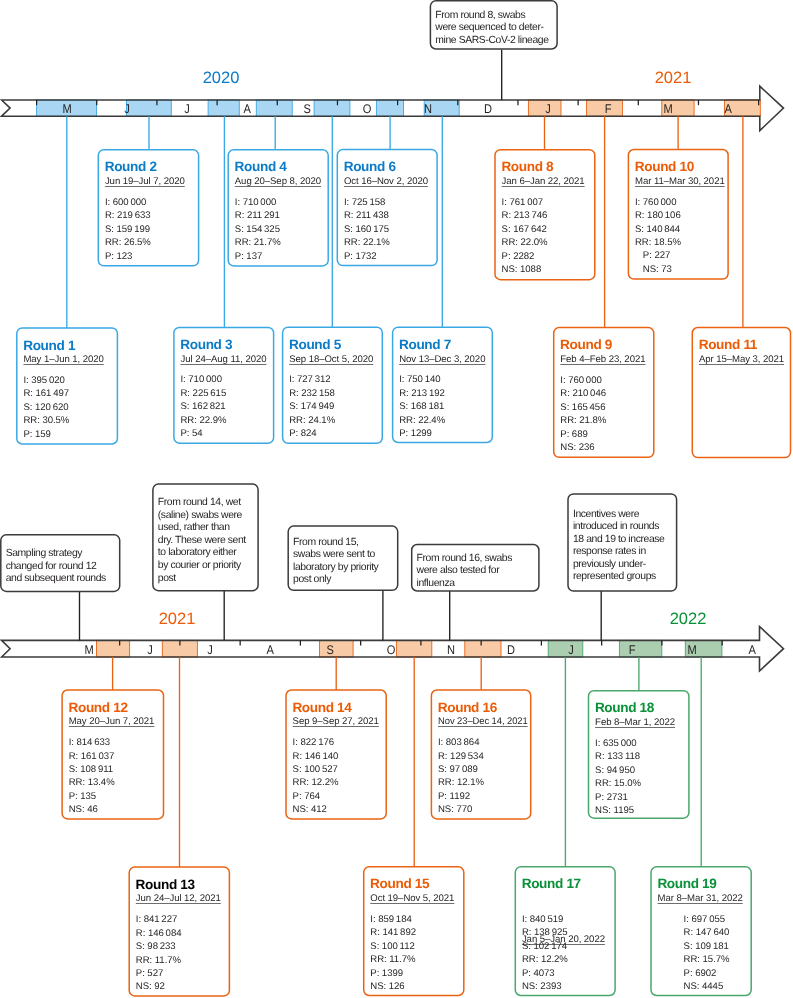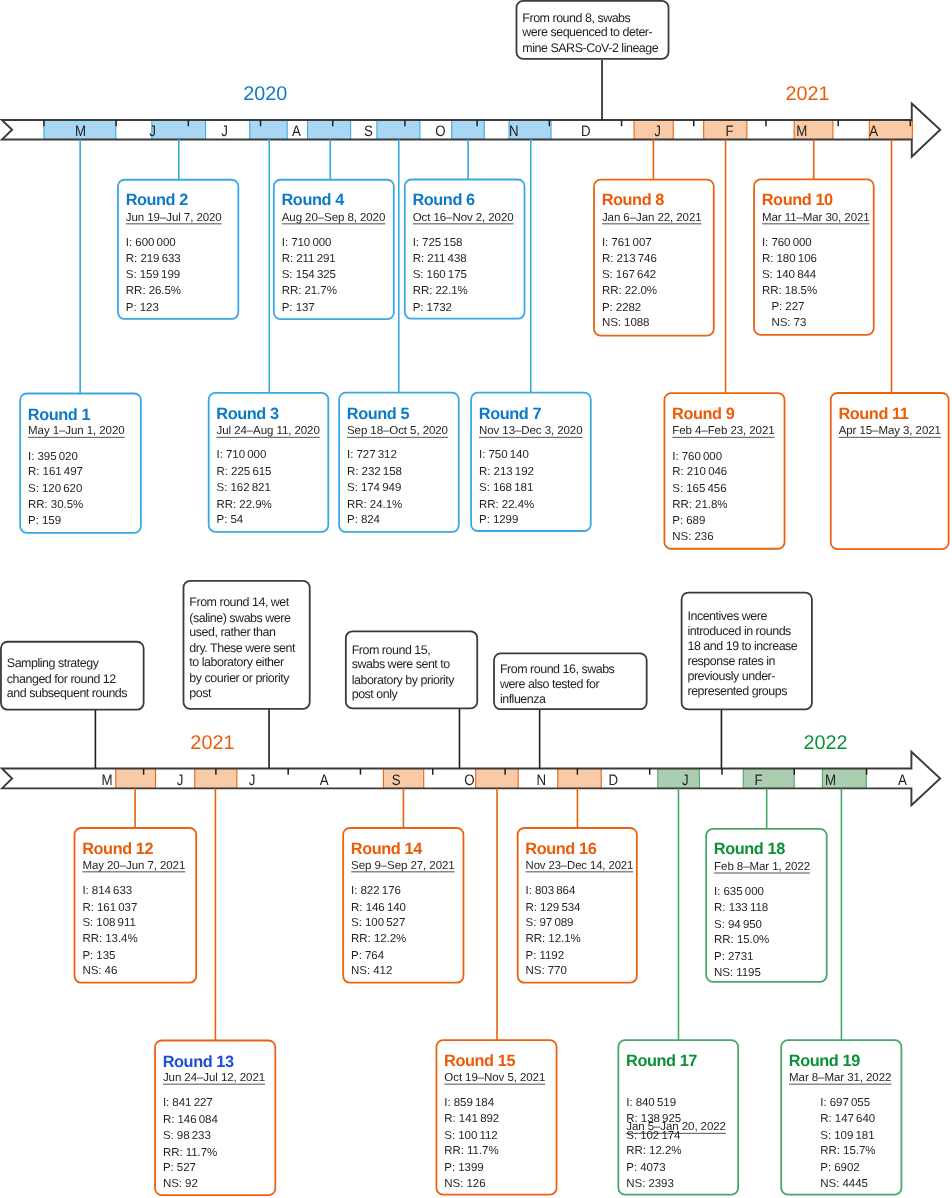--- a/index.html
+++ b/index.html
@@ -251,21 +251,21 @@
       <div class="rtitle" style="left:6.4px;top:10.7px;color:#ec5b06;">Round 12</div>
       <div class="rdates" style="left:6.6px;top:27.4px;"><span>May 20–Jun 7, 2021</span></div>
       <div class="rstats" style="left:6.6px;top:46.1px;">I: 814 633
 R: 161 037
 S: 108 911
 RR: 13.4%
 P: 135
 NS: 46</div>
     </div>
     <div class="rbox" style="left:129.2px;top:867.1px;width:100.2px;height:128.8px;">
-      <div class="rtitle" style="left:6.4px;top:10.7px;color:#1d4ed8;">Round 13</div>
+      <div class="rtitle" style="left:6.4px;top:10.7px;color:#000000;">Round 13</div>
       <div class="rdates" style="left:6.6px;top:27.4px;"><span>Jun 24–Jul 12, 2021</span></div>
       <div class="rstats" style="left:6.6px;top:46.1px;">I: 841 227
 R: 146 084
 S: 98 233
 RR: 11.7%
 P: 527
 NS: 92</div>
     </div>
     <div class="rbox" style="left:286px;top:690px;width:100.2px;height:128.9px;">
       <div class="rtitle" style="left:6.4px;top:10.7px;color:#ec5b06;">Round 14</div>

